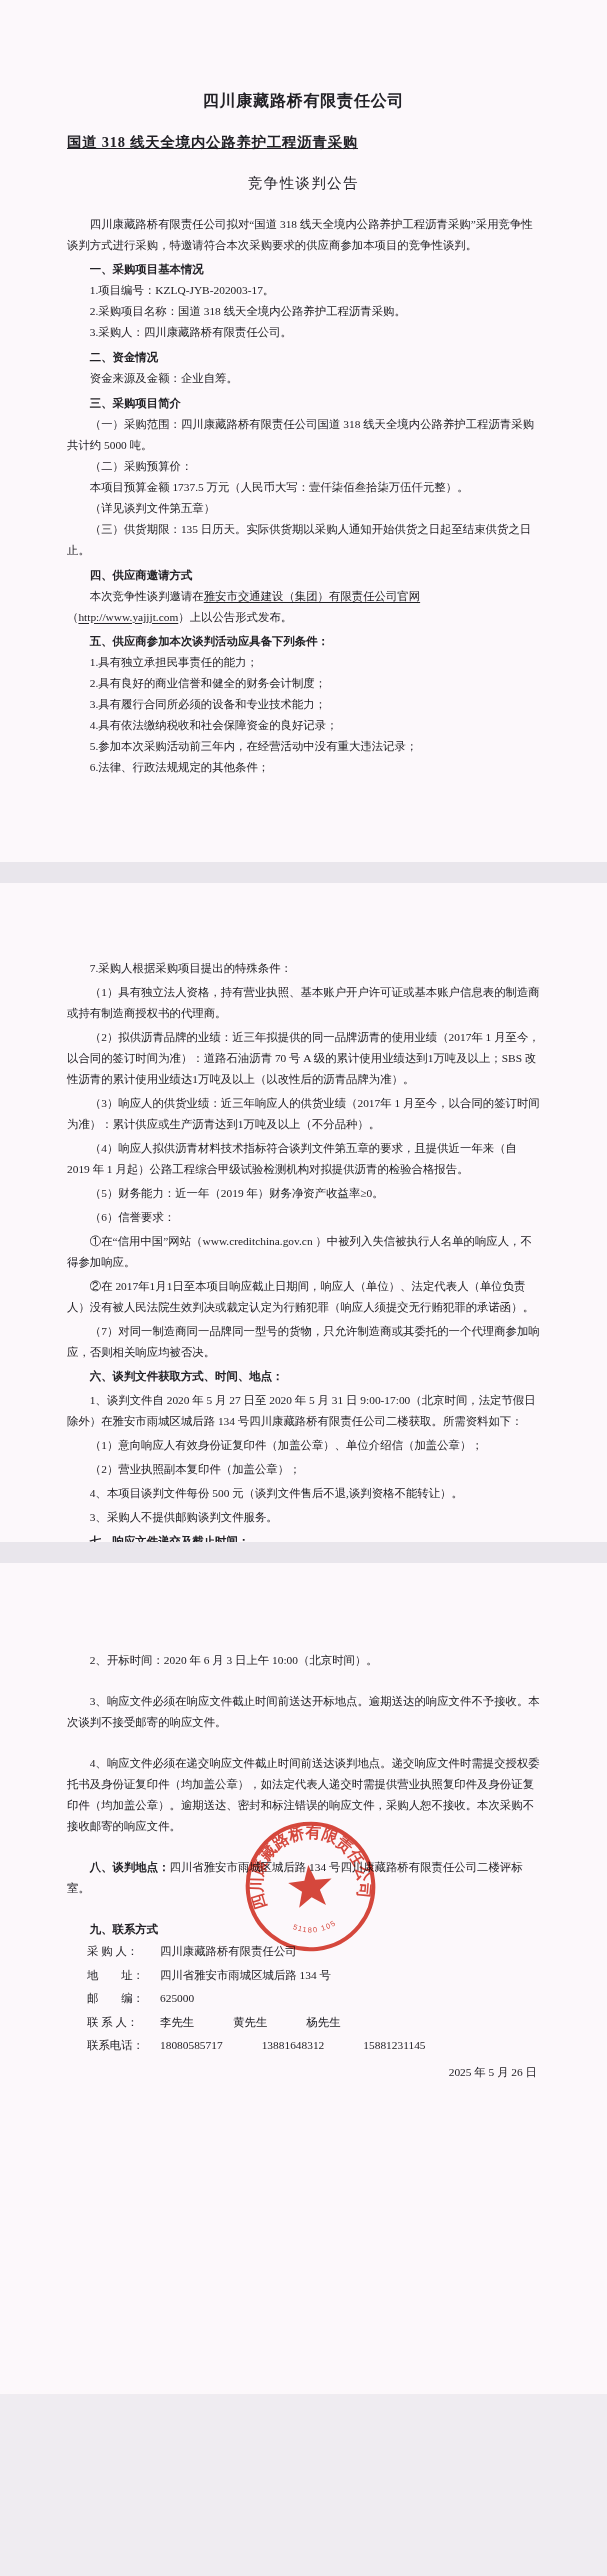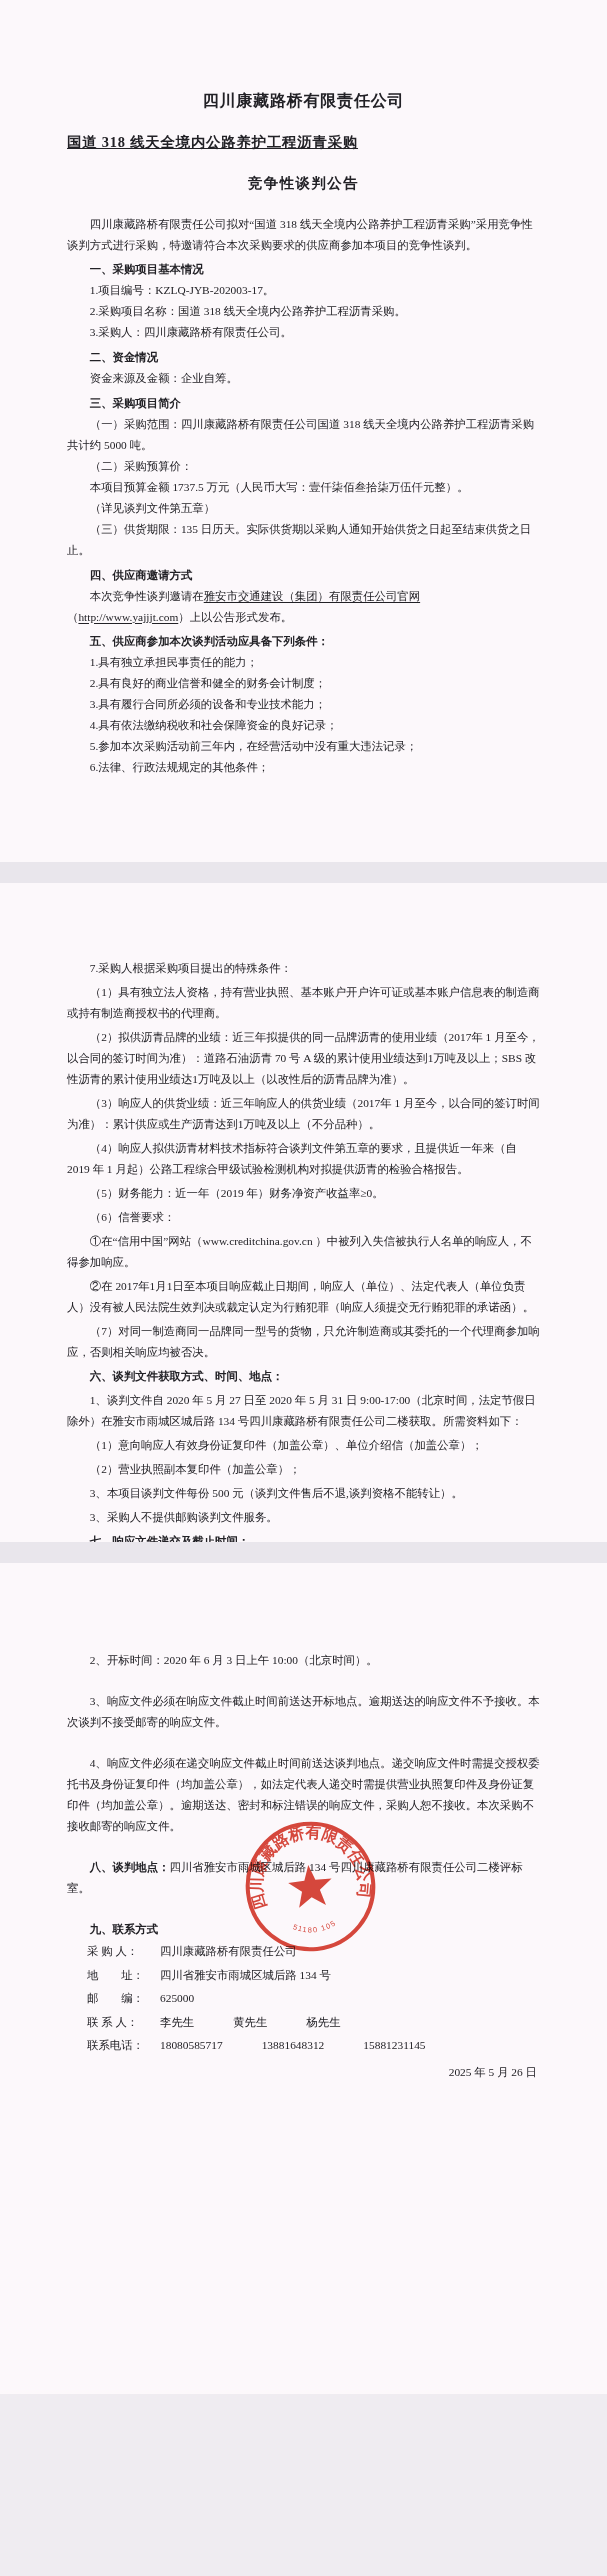--- a/index.html
+++ b/index.html
@@ -22,21 +22,21 @@
     width:607px;
     height:21px;
     background:#e9e6ec;
   }
   #page1{height:862px;padding-top:90px;}
   #page2{height:659px;padding-top:72px;}
   #page3{height:831px;padding-top:67px;}
 
   .t1{margin:0 0 20.5px 0;font-size:16px;line-height:21px;font-weight:bold;text-align:center;letter-spacing:0.8px;}
   .t2{margin:0 0 20px 0;font-size:14.4px;line-height:21px;font-weight:bold;text-align:left;letter-spacing:0.8px;text-decoration:underline;}
-  .t3{margin:0 0 20px 0;font-size:14.4px;line-height:21px;font-weight:bold;text-align:center;letter-spacing:1.5px;}
+  .t3{margin:0 0 20px 0;font-size:14.4px;line-height:21px;font-weight:normal;text-align:center;letter-spacing:1.5px;}
 
   p.ln{margin:0;font-size:11.4px;line-height:21px;text-indent:2em;}
   p.hd{font-weight:bold;margin-top:3.8px;}
   #page2 p.ln{margin-top:3px;}
   #page3 p.ln{margin-top:20px;}
   .b{font-weight:bold;}
   .ul{text-decoration:underline;text-underline-offset:2.3px;}
 
   .contact-row{margin:0;font-size:11.4px;line-height:23.5px;padding-left:20px;}
   .contact-row .lab{display:inline-block;min-width:73px;}
@@ -105,21 +105,21 @@
   <p class="ln">（5）财务能力：近一年（2019 年）财务净资产收益率≥0。</p>
   <p class="ln">（6）信誉要求：</p>
   <p class="ln">①在“信用中国”网站（www.creditchina.gov.cn ）中被列入失信被执行人名单的响应人，不得参加响应。</p>
   <p class="ln">②在 2017年1月1日至本项目响应截止日期间，响应人（单位）、法定代表人（单位负责人）没有被人民法院生效判决或裁定认定为行贿犯罪（响应人须提交无行贿犯罪的承诺函）。</p>
   <p class="ln">（7）对同一制造商同一品牌同一型号的货物，只允许制造商或其委托的一个代理商参加响应，否则相关响应均被否决。</p>
 
   <p class="ln hd">六、谈判文件获取方式、时间、地点：</p>
   <p class="ln">1、谈判文件自 2020 年 5 月 27 日至 2020 年 5 月 31 日 9:00-17:00（北京时间，法定节假日除外）在雅安市雨城区城后路 134 号四川康藏路桥有限责任公司二楼获取。所需资料如下：</p>
   <p class="ln">（1）意向响应人有效身份证复印件（加盖公章）、单位介绍信（加盖公章）；</p>
   <p class="ln">（2）营业执照副本复印件（加盖公章）；</p>
-  <p class="ln">3、本项目谈判文件每份 500 元（谈判文件售后不退,谈判资格不能转让）。</p>
+  <p class="ln">4、本项目谈判文件每份 500 元（谈判文件售后不退,谈判资格不能转让）。</p>
   <p class="ln">3、采购人不提供邮购谈判文件服务。</p>
 
   <p class="ln hd">七、响应文件递交及截止时间：</p>
   <p class="ln">1、响应文件递交的时间为 2020 年 6 月 3 日上午 9：30～10：00，截止时间为 2020 年 6 月 3 日上午 10:00（北京时间）。</p>
 </div>
 
 <div class="page-gap"></div>
 
 <div class="page" id="page3">
   <p class="ln">2、开标时间：2020 年 6 月 3 日上午 10:00（北京时间）。</p>

